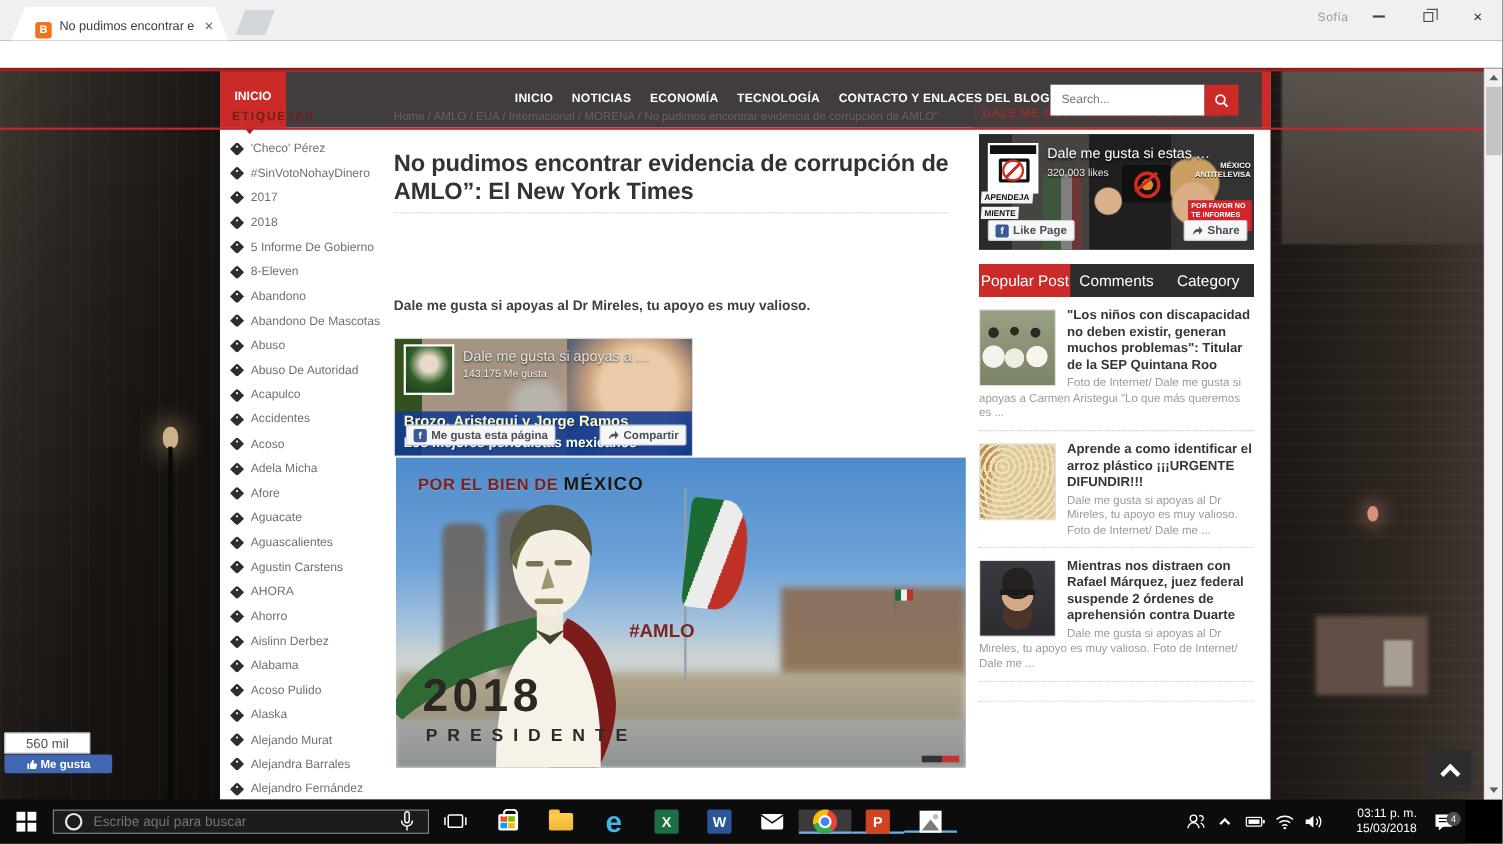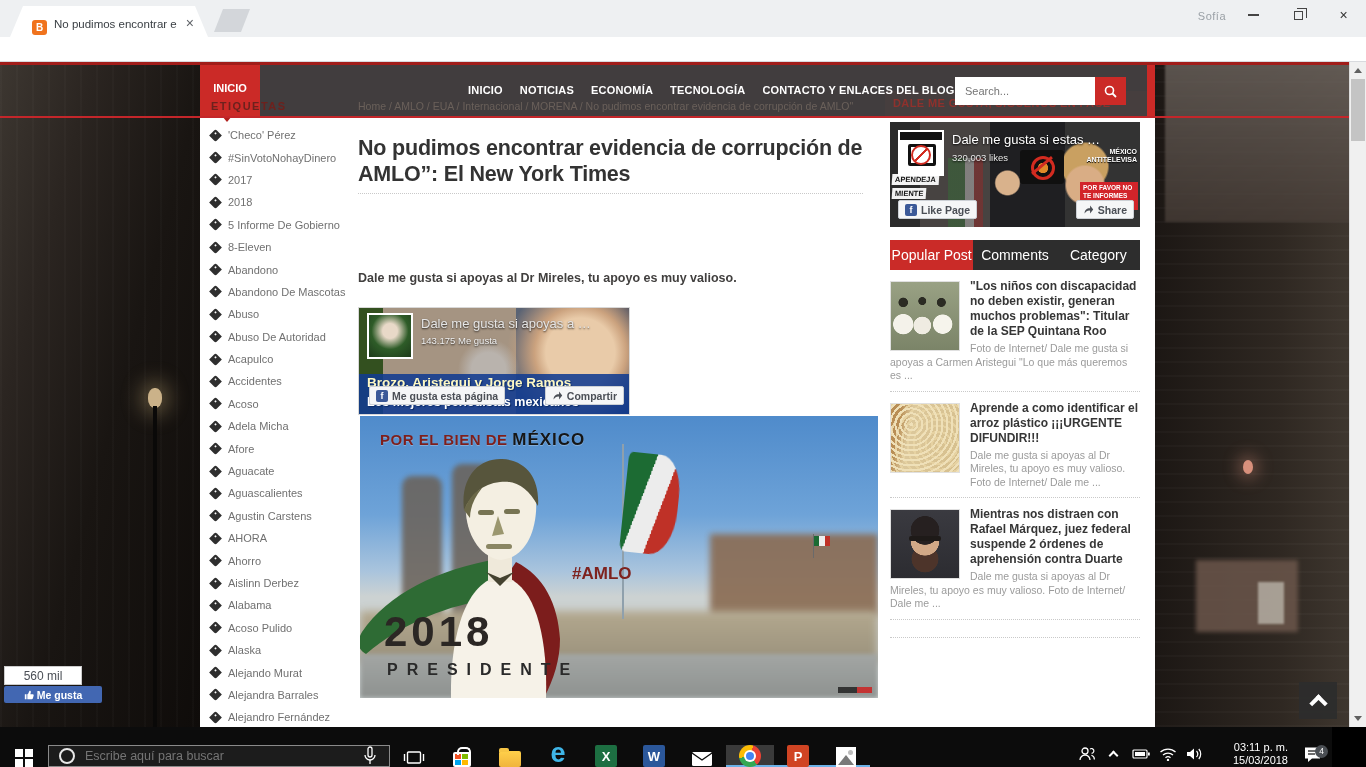--- a/index.html
+++ b/index.html
@@ -169,21 +169,21 @@
   .fbf-count{width:78px;height:19px;background:#fff;border:1px solid #ccc;font-size:12px;color:#4b4f56;text-align:center;line-height:18px}
   .fbf-btn{width:98px;height:17px;background:#4267b2;border-radius:2px;margin-top:1px;display:flex;align-items:center;justify-content:center;gap:3px;color:#fff;font-size:10.5px;font-weight:bold}
   .backtop{position:absolute;left:1299px;top:620px;width:38px;height:37px;background:rgba(45,45,45,.92);z-index:8;display:flex;align-items:center;justify-content:center;border:none}
   .backtop span{width:13px;height:13px;border-top:4px solid #fff;border-left:4px solid #fff;transform:rotate(45deg);margin-top:6px}
   .scroll{position:absolute;right:0;top:0;width:17px;height:665px;background:#f0f0f0;border-left:1px solid #dcdcdc;z-index:9}
   .sc-up{position:absolute;left:4px;top:6px;width:0;height:0;border-left:4px solid transparent;border-right:4px solid transparent;border-bottom:5px solid #606060}
   .sc-dn{position:absolute;left:4px;bottom:6px;width:0;height:0;border-left:4px solid transparent;border-right:4px solid transparent;border-top:5px solid #606060}
   .sc-thumb{position:absolute;left:1px;top:17px;width:14px;height:62px;background:#c4c4c4}
 
   
-  .taskbar{position:absolute;left:0;top:727px;width:1332px;height:40px;background:#0c0c0c;display:flex;align-items:flex-end;z-index:20}
+  .taskbar{position:absolute;left:0;top:727px;width:1332px;height:40px;background:#0c0c0c;display:flex;align-items:center;z-index:20}
   .tb-start{width:48px;display:flex;align-items:center;justify-content:center}
   .winlogo{display:grid;grid-template-columns:8px 8px;grid-template-rows:8px 8px;gap:2px}
   .winlogo i{background:#fff}
   .tb-search{width:342px;background:#1c1c1c;border:1px solid #8a8a8a;display:flex;align-items:center;position:relative}
   .cort{width:16px;height:16px;border:2px solid #e8e8e8;border-radius:50%;margin-left:10px}
   .tb-search input{flex:1;background:transparent;border:none;outline:none;color:#dcdcdc;font-size:12.5px;padding-left:10px;font-family:"Liberation Sans",sans-serif}
   .tb-ico{width:48px;display:flex;align-items:center;justify-content:center;position:relative}
   .tb-ico.open{box-shadow:inset 0 -2px 0 #6cb2e8}
   .tb-ico.current{background:#3a3a3a;box-shadow:inset 0 -2px 0 #6cb2e8}
   .lettersq{width:22px;height:22px;border-radius:2px;color:#fff;font-weight:bold;font-size:13px;display:flex;align-items:center;justify-content:center}

